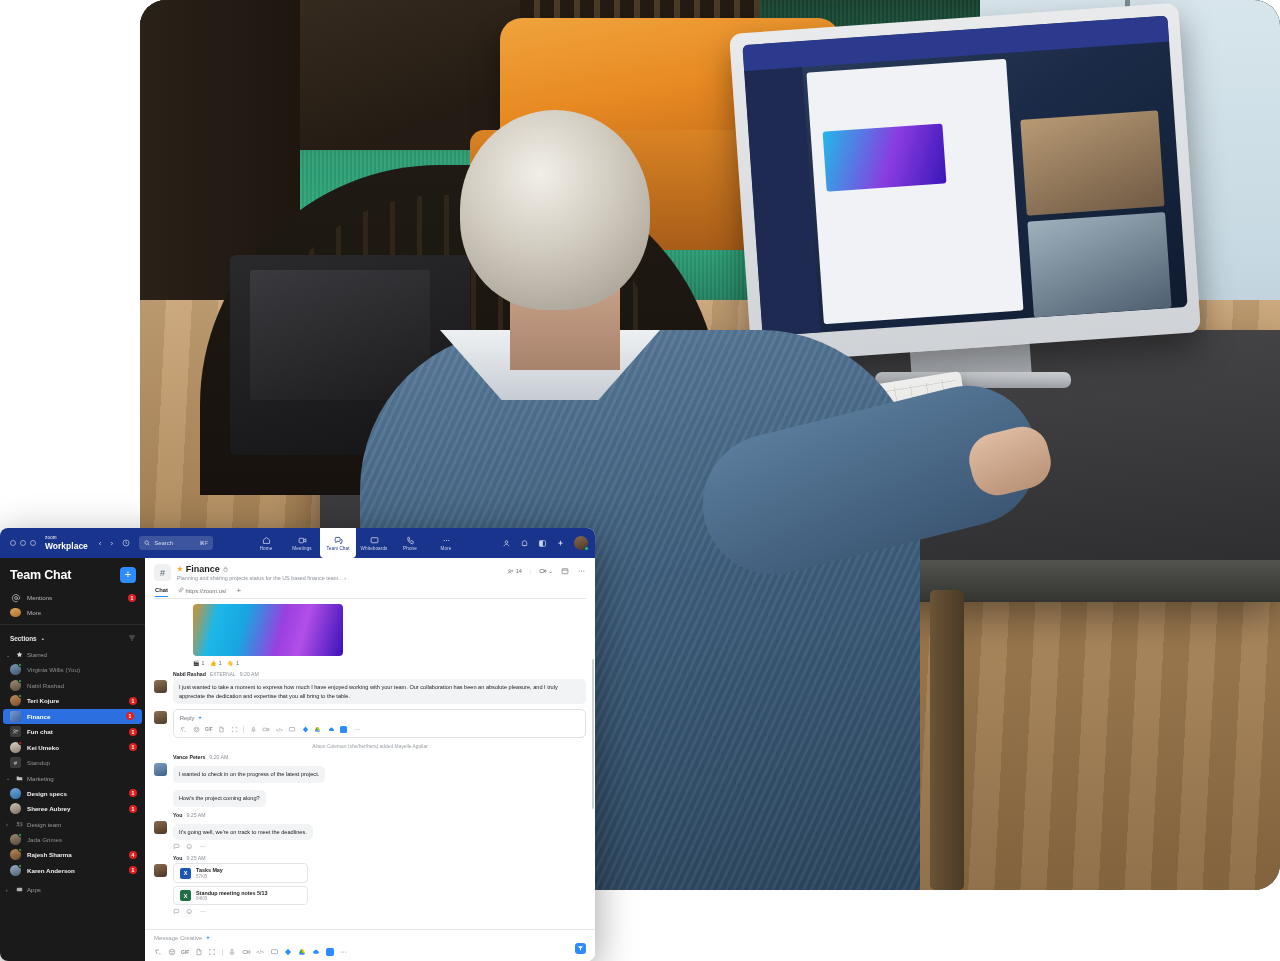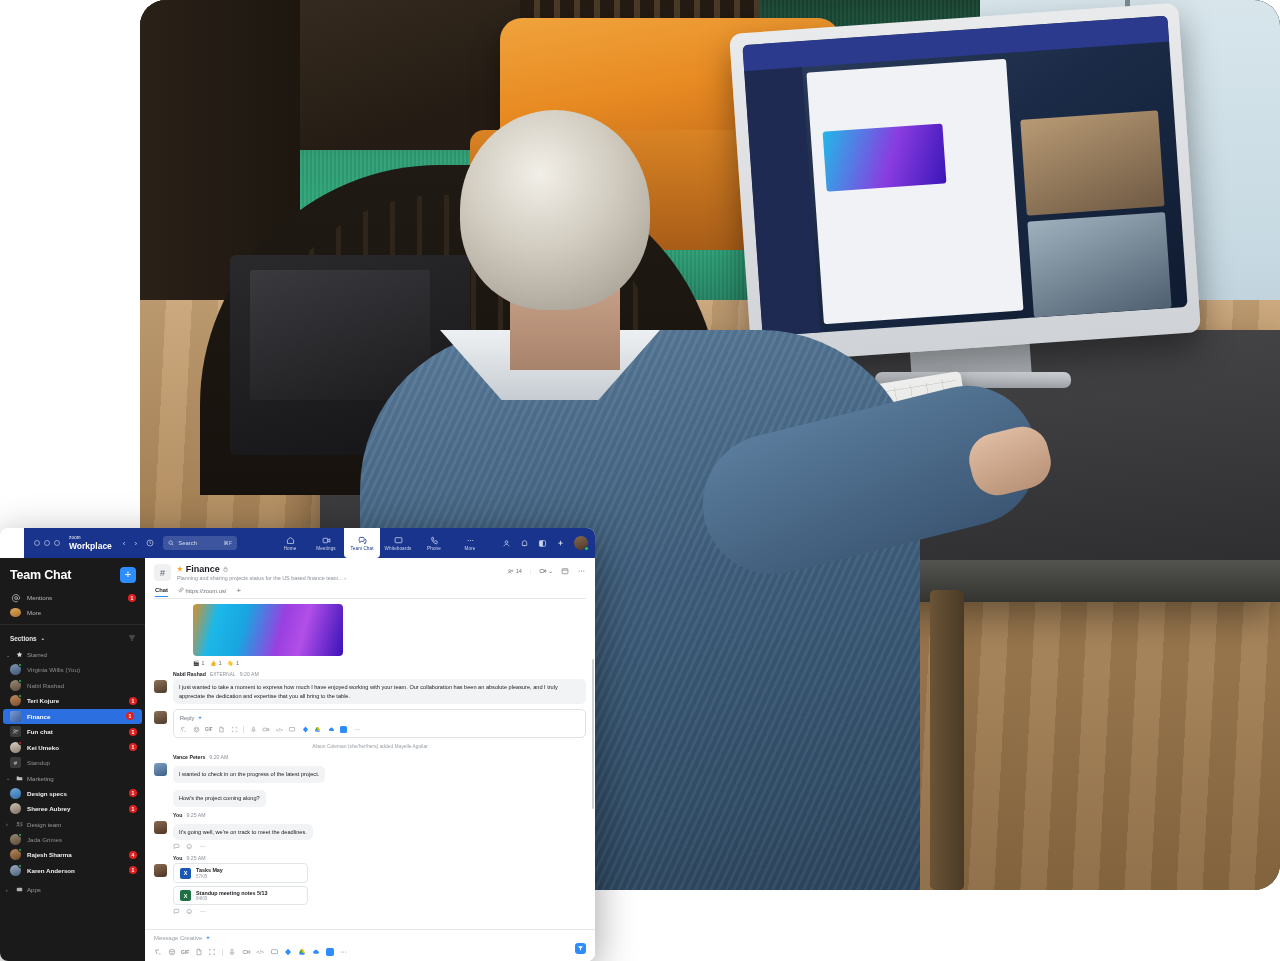--- a/index.html
+++ b/index.html
@@ -118,21 +118,21 @@
 
   
   .app {
     position: absolute; left: 0; top: 528px; width: 595px; height: 433px;
     background: #ffffff; border-radius: 8px; overflow: hidden;
     box-shadow: 0 10px 40px rgba(0,0,0,.38);
     display: flex; flex-direction: column;
   }
 
   
-  .topbar { height: 30px; background: #1f3striped; margin-left: 24px; }
+  .topbar { height: 30px; background: #1f3striped; }
   .topbar { height: 30px; background: #19348c; display:flex; align-items:center;
     padding: 0 6px; flex: 0 0 30px; position: relative; }
   .traffic { display:flex; gap:4px; align-items:center; margin-left:4px; }
   .tl { width:6px; height:6px; border-radius:50%; border:1px solid rgba(255,255,255,.5); }
   .brand { margin-left:9px; color:#fff; line-height:1; }
   .brand .b1 { font-size:4.5px; letter-spacing:.2px; display:block; }
   .brand .b2 { font-size:8.5px; font-weight:bold; display:block; margin-top:1px; }
   .navarrows { display:flex; gap:9px; margin-left:11px; color:#c5cfe8; font-size:8px; }
   .histicon { margin-left:9px; color:#c5cfe8; display:flex; }
   .searchbox { margin-left:9px; width:74px; height:14px; border-radius:3px;

